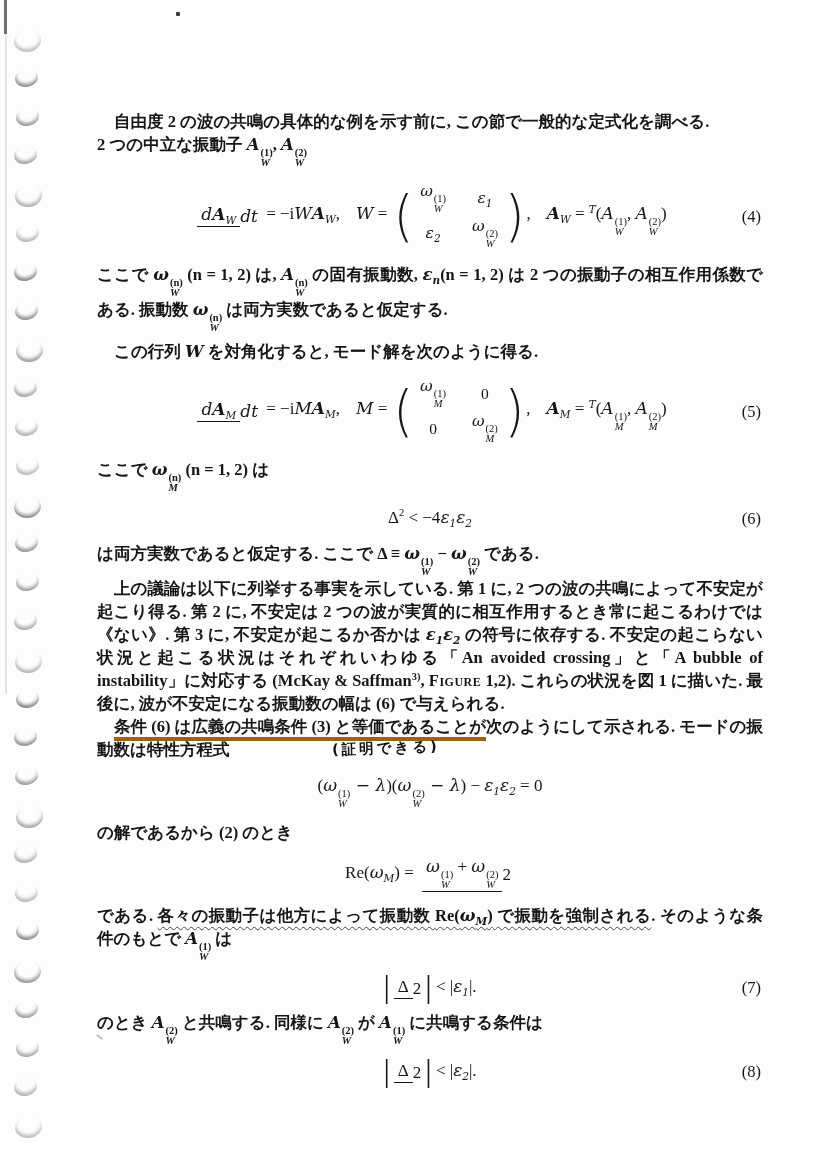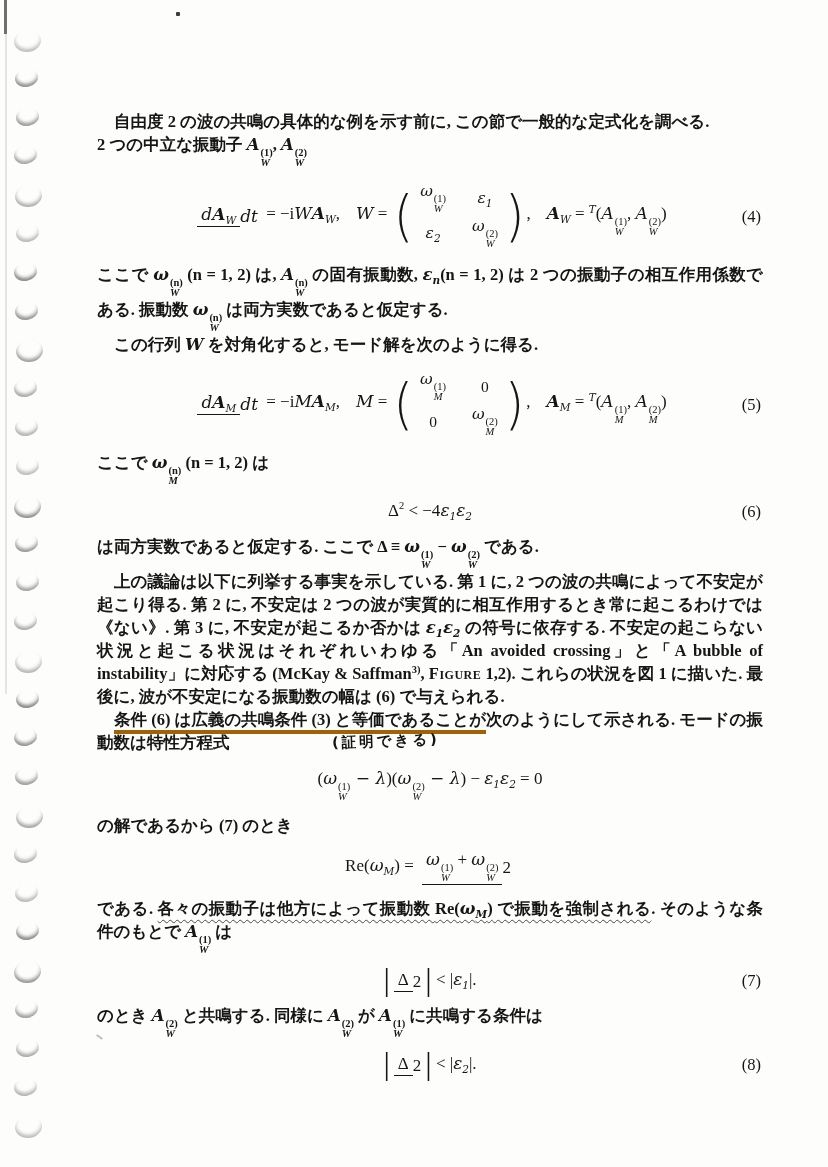--- a/index.html
+++ b/index.html
@@ -13,21 +13,21 @@
   .mark-line{position:absolute;left:5px;top:34px;width:2px;height:660px;background:rgba(140,140,140,.22);}
   .dot{position:absolute;left:176px;top:12px;width:4px;height:4px;background:#3c3c3c;border-radius:1px;}
   .tick{position:absolute;left:96px;top:1036px;width:7px;height:2px;background:#bdbdbd;transform:rotate(35deg);}
   
   .content{position:absolute;left:97px;top:110px;width:666px;font-size:16.5px;line-height:23px;text-align:justify;}
   h1.heading{margin:0 0 16px 0;font-size:23px;line-height:30px;font-weight:bold;text-align:left;
              font-family:"Liberation Sans","DejaVu Sans",sans-serif;letter-spacing:1px;}
   .hnum{font-family:"Liberation Serif","DejaVu Serif",serif;margin-right:32px;}
   p{margin:0;font-weight:bold;}
   .indent{text-indent:17px;}
-  .sp-before{margin-top:0;}
+  .sp-before{margin-top:7px;}
   
   .mi{font-style:italic;font-family:"DejaVu Serif",serif;}
   .bv{font-style:italic;font-weight:bold;font-family:"DejaVu Serif",serif;}
   sub,sup{font-size:10.5px;line-height:0;}
   .ss{display:inline-flex;flex-direction:column;align-items:flex-start;font-size:10.5px;line-height:10px;
       vertical-align:-6px;margin-left:1px;font-style:normal;}
   .ss .sb{font-style:italic;}
   .tok{white-space:nowrap;}
   .eqrow{position:relative;margin:12px 0;text-align:center;}
   .eqbody{display:inline-block;font-size:17px;line-height:24px;}
@@ -208,21 +208,21 @@
     <div class="eqrow">
       <span class="eqbody"><span>(</span><span class="tok"><span class="mi">ω</span><span class="ss">
               <span>(1)</span>
               <span class="sb">W</span>
             </span></span><span class="mi"> − λ</span><span>)</span><span>(</span><span class="tok"><span class="mi">ω</span><span class="ss">
               <span>(2)</span>
               <span class="sb">W</span>
             </span></span><span class="mi"> − λ</span><span>)</span><span> − </span><span class="tok"><span class="mi">ε</span><sub class="mi">1</sub></span><span class="tok"><span class="mi">ε</span><sub class="mi">2</sub></span><span> = 0</span></span>
     </div>
 
-    <p><span>の解であるから (7) のとき</span></p>
+    <p><span>の解であるから (2) のとき</span></p>
 
     <div class="eqrow">
       <span class="eqbody"><span>Re(</span><span class="tok"><span class="mi">ω</span><sub class="mi">M</sub></span><span>)</span><span> = </span><span class="frac">
             <span class="fnum"><span class="tok"><span class="mi">ω</span><span class="ss">
                   <span>(1)</span>
                   <span class="sb">W</span>
                 </span></span><span> + </span><span class="tok"><span class="mi">ω</span><span class="ss">
                   <span>(2)</span>
                   <span class="sb">W</span>
                 </span></span></span>

